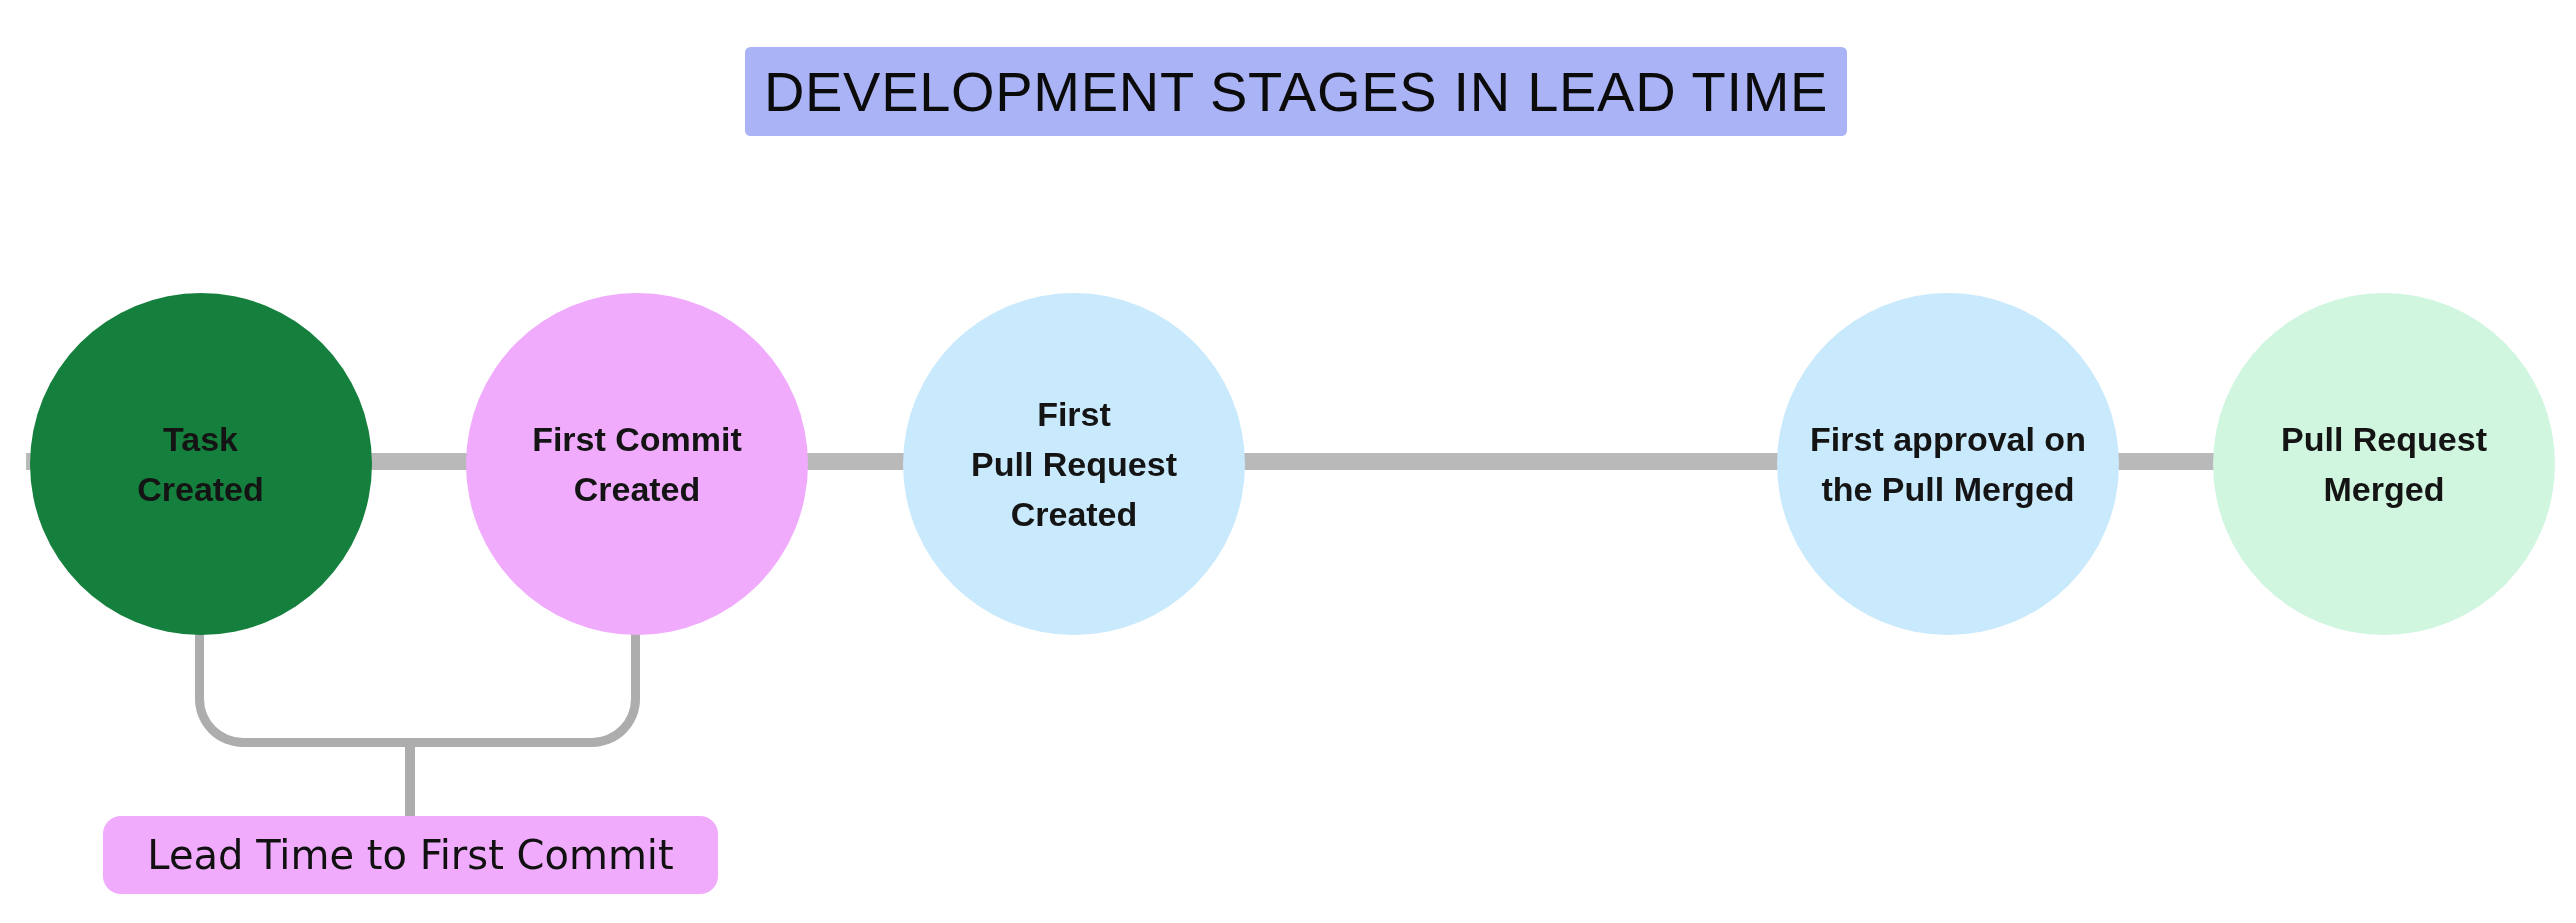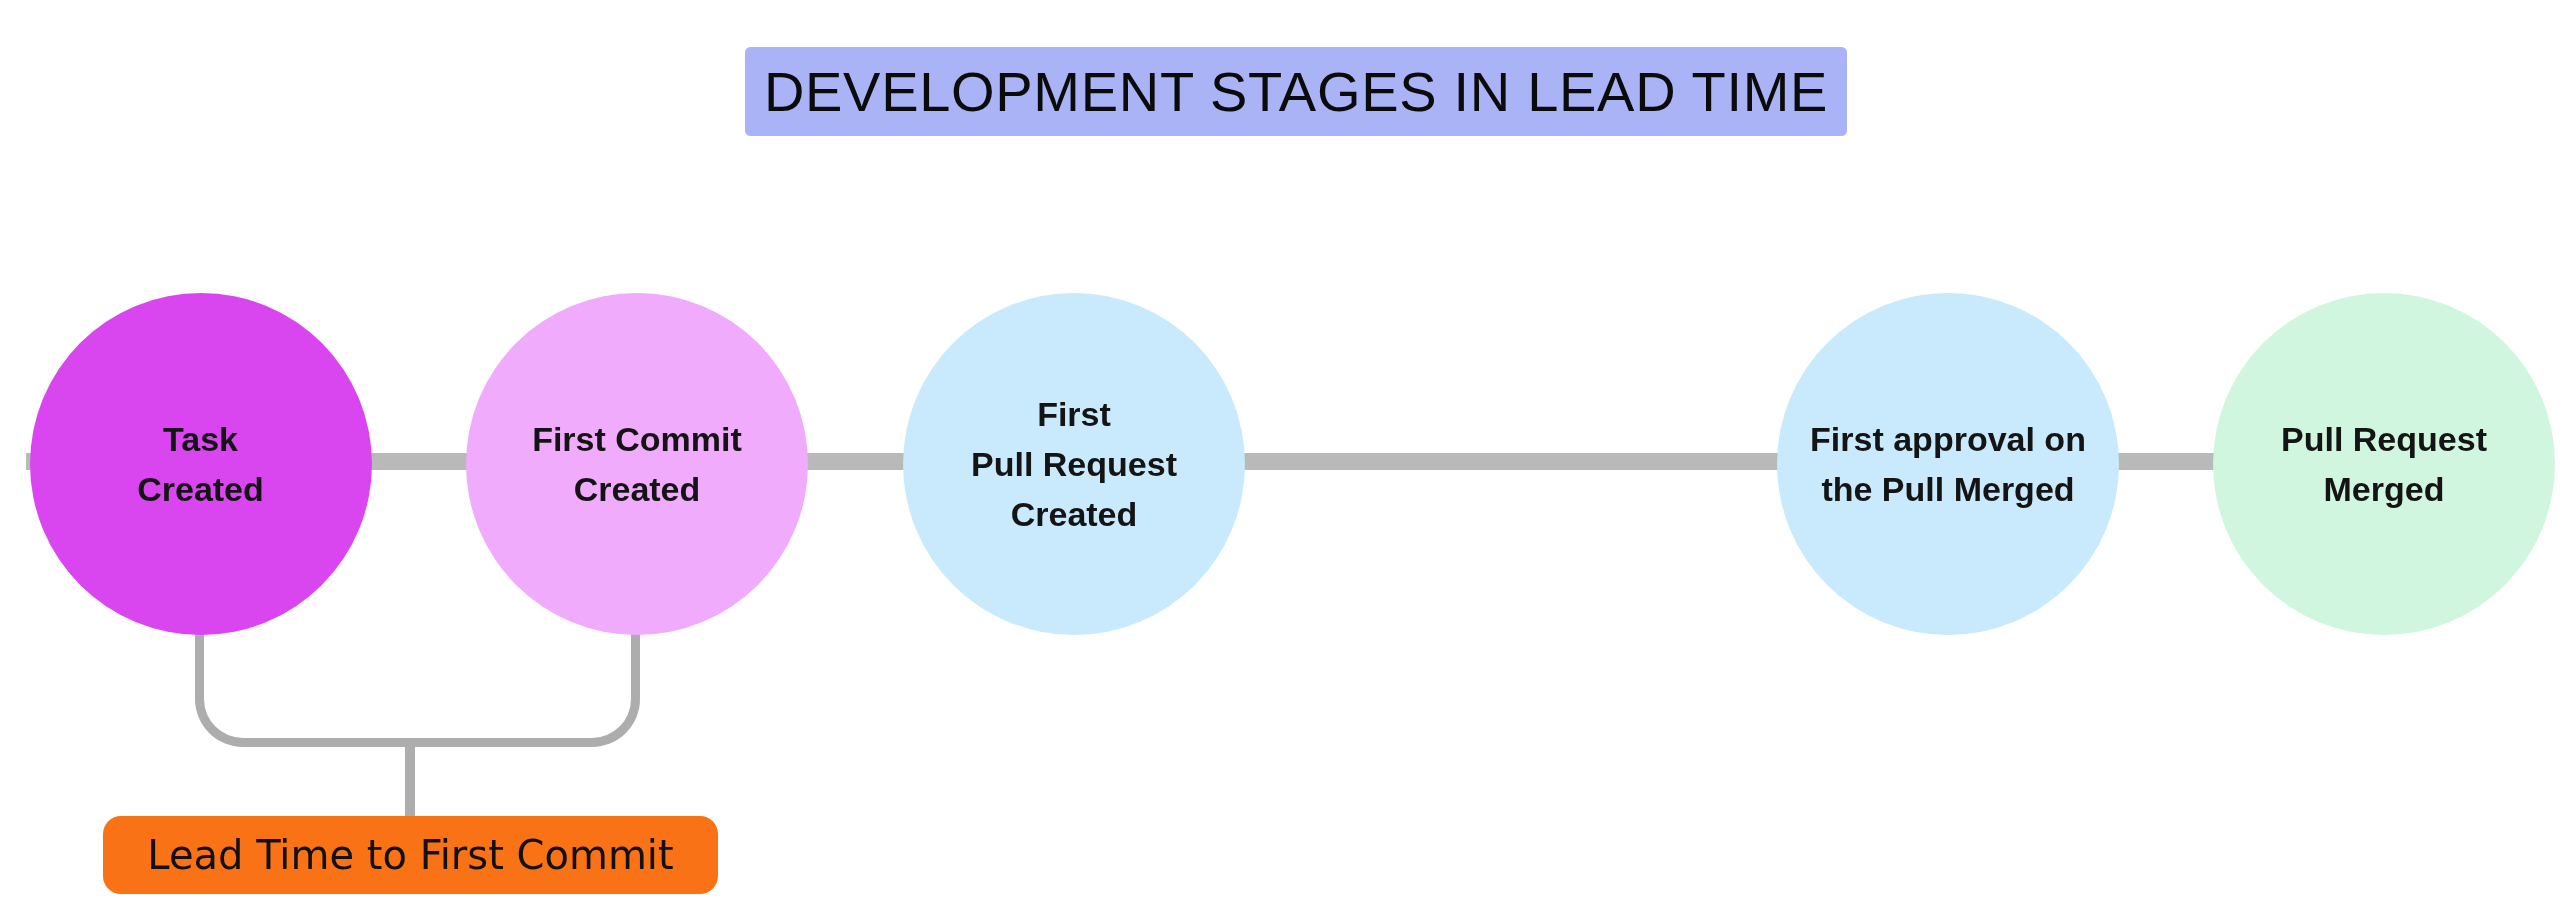--- a/index.html
+++ b/index.html
@@ -98,21 +98,21 @@
 <body>
 
 <div class="canvas">
 
   <div class="banner" style="background: rgb(169, 179, 245);">
     <span class="banner-text">DEVELOPMENT STAGES IN LEAD TIME</span>
   </div>
 
   <div class="connector" style="background: rgb(185, 185, 185);"></div>
 
-  <div class="stage" style="left: 29.5px; background: #d946ef;">
+  <div class="stage" style="left: 29.5px; background: #15803d;">
     <span class="stage-label">Task
 Created</span>
   </div>
   <div class="stage" style="left: 466px; background: #f0abfc;">
     <span class="stage-label">First Commit
 Created</span>
   </div>
   <div class="stage" style="left: 903px; background: rgb(201, 233, 252);">
     <span class="stage-label">First
 Pull Request
@@ -123,18 +123,18 @@
 the Pull Merged</span>
   </div>
   <div class="stage" style="left: 2213px; background: rgb(208, 246, 223);">
     <span class="stage-label">Pull Request
 Merged</span>
   </div>
 
   <div class="bracket" style="border-color: rgb(173, 173, 173);"></div>
   <div class="bracket-stem" style="background: rgb(173, 173, 173);"></div>
 
-  <div class="annotation" style="background: #f97316;">
+  <div class="annotation" style="background: #f0abfc;">
     <span class="annotation-label">Lead Time to First Commit</span>
   </div>
 
 </div>
 
 
 </body></html>

